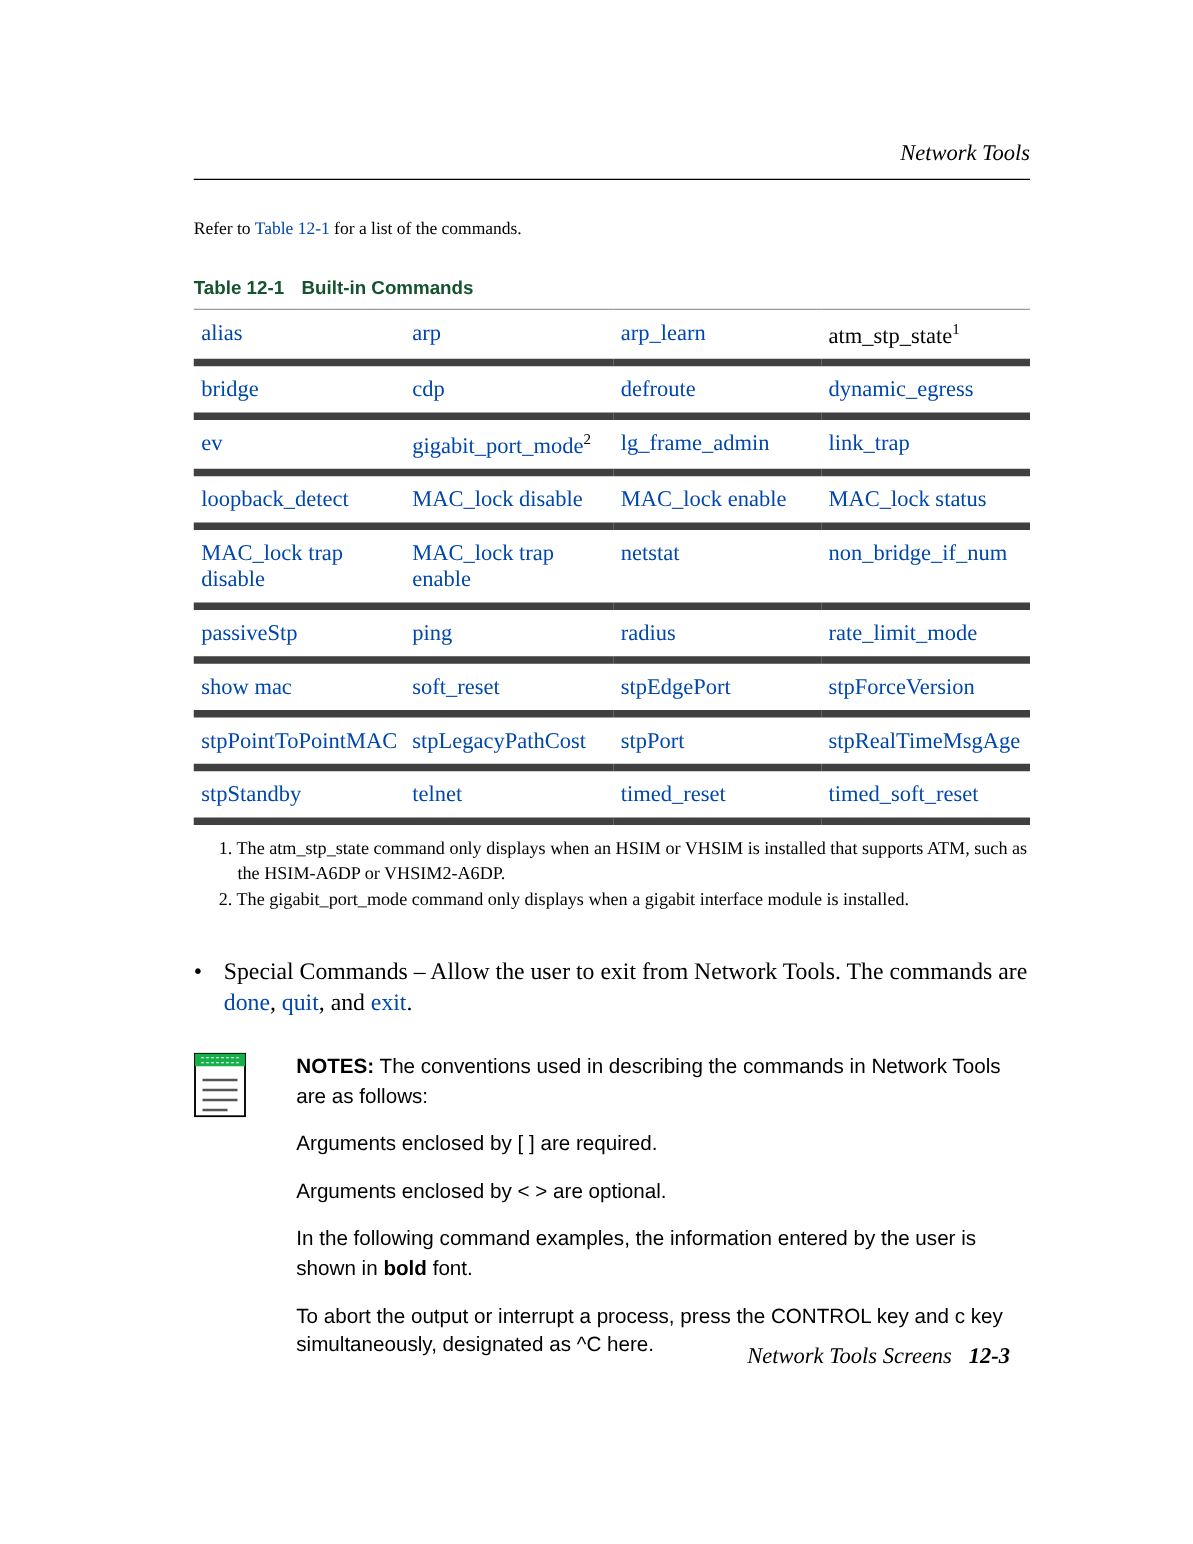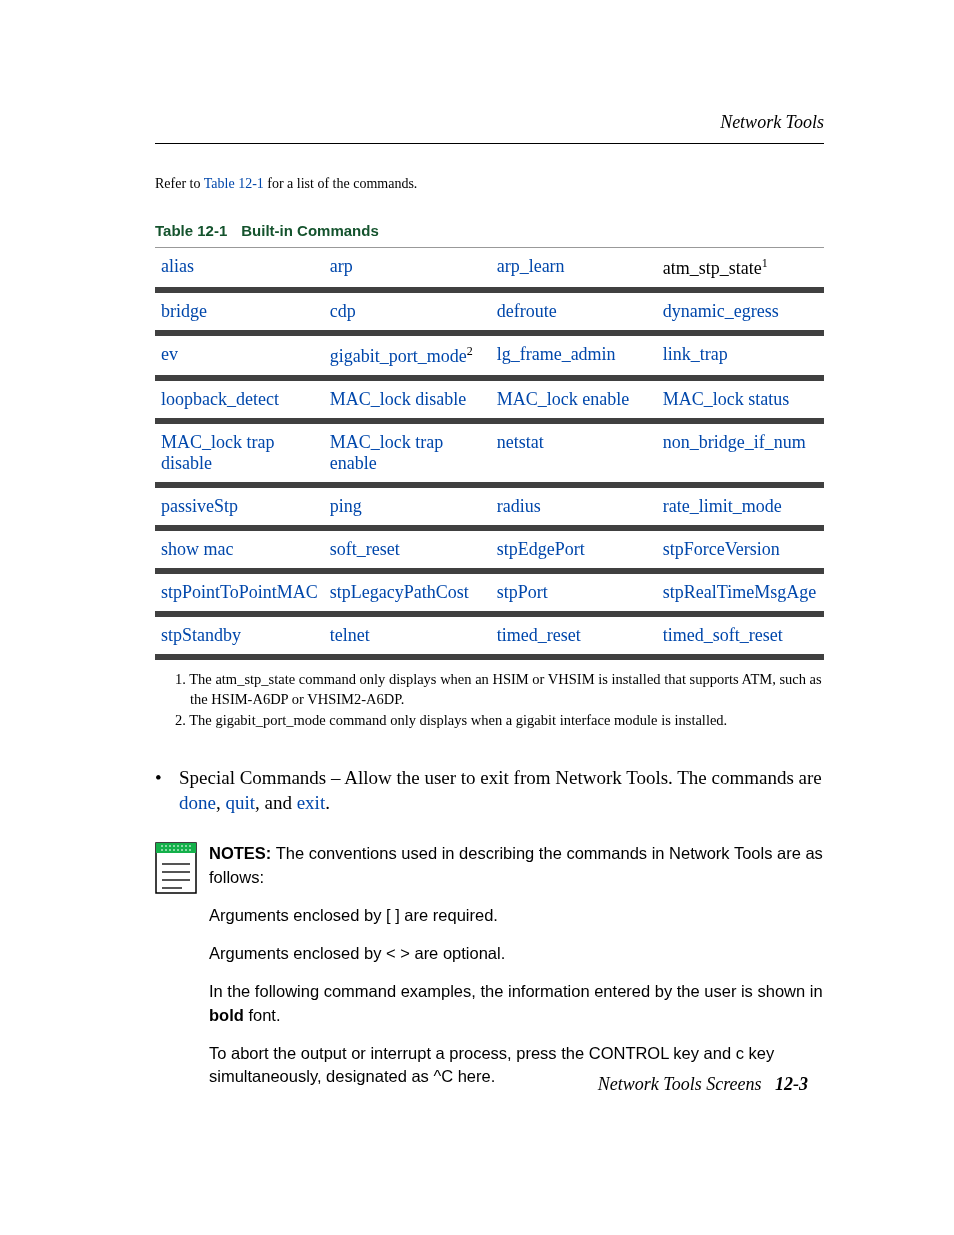--- a/index.html
+++ b/index.html
@@ -69,20 +69,21 @@
     display:flex;
     line-height:1.35;
   }
   .bullet-line .dot { width: 24px; flex:0 0 24px; }
   .notes-block {
     display:flex;
     margin-top: 26px;
     font-family: Arial, Helvetica, sans-serif;
     font-size: 16.5px;
     line-height:1.45;
+    gap:28px;
   }
   .notes-block .icon {
     width: 54px; flex:0 0 54px;
   }
   .notes-block .icon svg { display:block; }
   .notes-block .txt { flex:1; }
   .notes-block .para { margin-bottom: 14px; }
   .footer {
     position:absolute;
     bottom: 140px;

